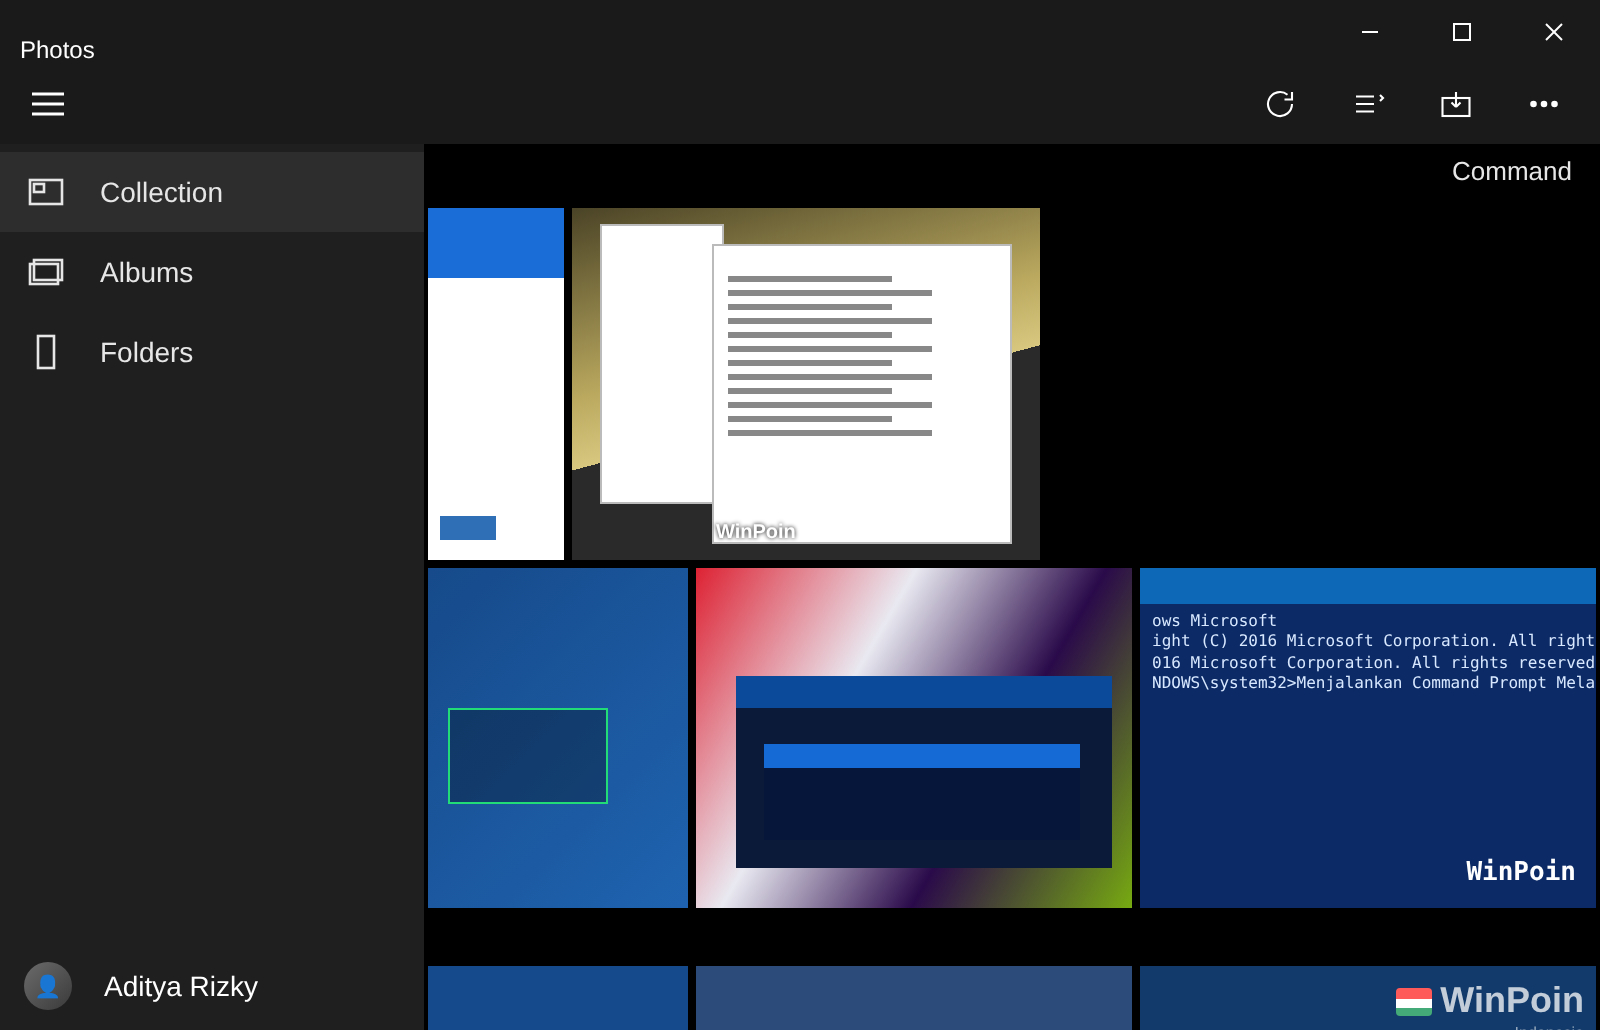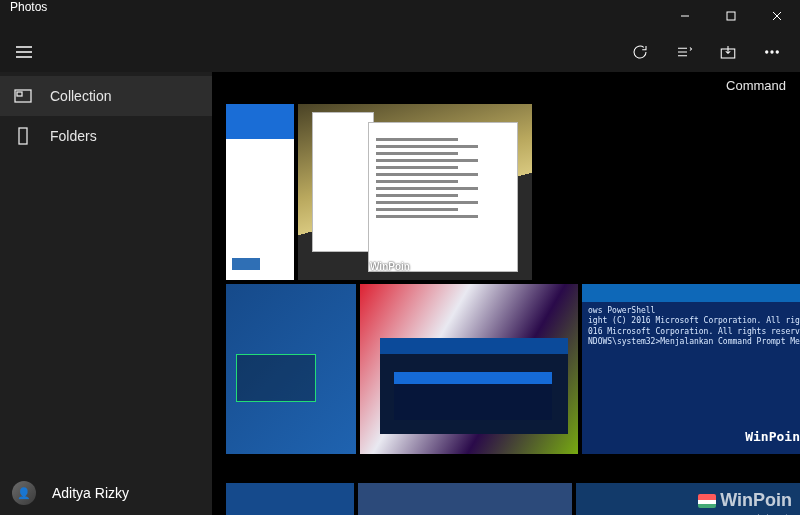--- a/index.html
+++ b/index.html
@@ -8,21 +8,21 @@
     background: #000;
     font-family: "Segoe UI", Arial, sans-serif;
     color: #fff;
     overflow: hidden;
     position: relative;
   }
   
   .titlebar {
     height: 32px;
     background: #1a1a1a;
-    display: flex; align-items: flex-start;
+    display: flex; align-items: flex-end;
     padding-left: 10px;
     gap: 48px;
   }
   .titlebar .title { font-size: 12px; color: #fff; }
   .win-controls { margin-left: auto; display: flex; }
   .win-btn {
     width: 46px; height: 32px;
     display:flex; align-items:center; justify-content:center;
     color:#fff; font-size:11px;
   }
@@ -38,21 +38,21 @@
     display:flex; align-items:center; justify-content:center;
   }
   .hamburger svg { stroke:#fff; stroke-width:1.5; }
   .cmd-spacer { flex:1; }
   .cmd-btn {
     width:44px; height:40px;
     display:flex; align-items:center; justify-content:center;
   }
   .cmd-btn svg { stroke:#fff; fill:none; stroke-width:1.4; width:18px; height:18px; }
   
-  .content { display:flex; height:calc(515px - 72px);gap:12px; }
+  .content { display:flex; height:calc(515px - 72px); }
   .sidebar {
     width:212px; background:#1f1f1f;
     display:flex; flex-direction:column;
   }
   .nav { padding-top:4px; flex:1; }
   .nav-item {
     display:flex; align-items:center;
     height:40px; padding-left:14px;
     font-size:14px; color:#e6e6e6;
     gap:18px;
@@ -201,20 +201,29 @@
         <span class="nav-icon">
           <svg width="18" height="14">
               <rect x="1" y="1" width="16" height="12"></rect>
               <rect x="3" y="3" width="5" height="4"></rect>
             </svg>
         </span>
         <span>Collection</span>
       </div>
       <div class="nav-item">
         <span class="nav-icon">
+          <svg width="18" height="14">
+              <rect x="1" y="3" width="14" height="10"></rect>
+              <rect x="3" y="1" width="14" height="10"></rect>
+            </svg>
+        </span>
+        <span>Albums</span>
+      </div>
+      <div class="nav-item">
+        <span class="nav-icon">
           <svg width="16" height="18">
               <rect x="4" y="1" width="8" height="16"></rect>
             </svg>
         </span>
         <span>Folders</span>
       </div>
     </div>
     <div class="sidebar-bottom">
       <div class="user-row">
         <span class="avatar">👤</span>
@@ -247,21 +256,21 @@
         <div class="wm">WinPoin</div>
       </div>
       <div class="thumb t3">
           <div class="card"></div>
         </div>
       <div class="thumb t4">
           <div class="term"></div>
           <div class="term2"></div>
         </div>
       <div class="thumb t5">
-        <div class="ln">ows PowerShell</div>
+        <div class="ln">ows Microsoft</div>
         <div class="ln">ight (C) 2016 Microsoft Corporation. All rights reserved.</div>
         <div class="ln"></div>
         <div class="ln">016 Microsoft Corporation. All rights reserved.</div>
         <div class="ln"></div>
         <div class="ln">NDOWS\system32&gt;Menjalankan Command Prompt Melalui PowerShell</div>
         <div class="wm">WinPoin</div>
       </div>
       <div class="strip">
         <div class="s s1"></div>
         <div class="s s2"></div>

